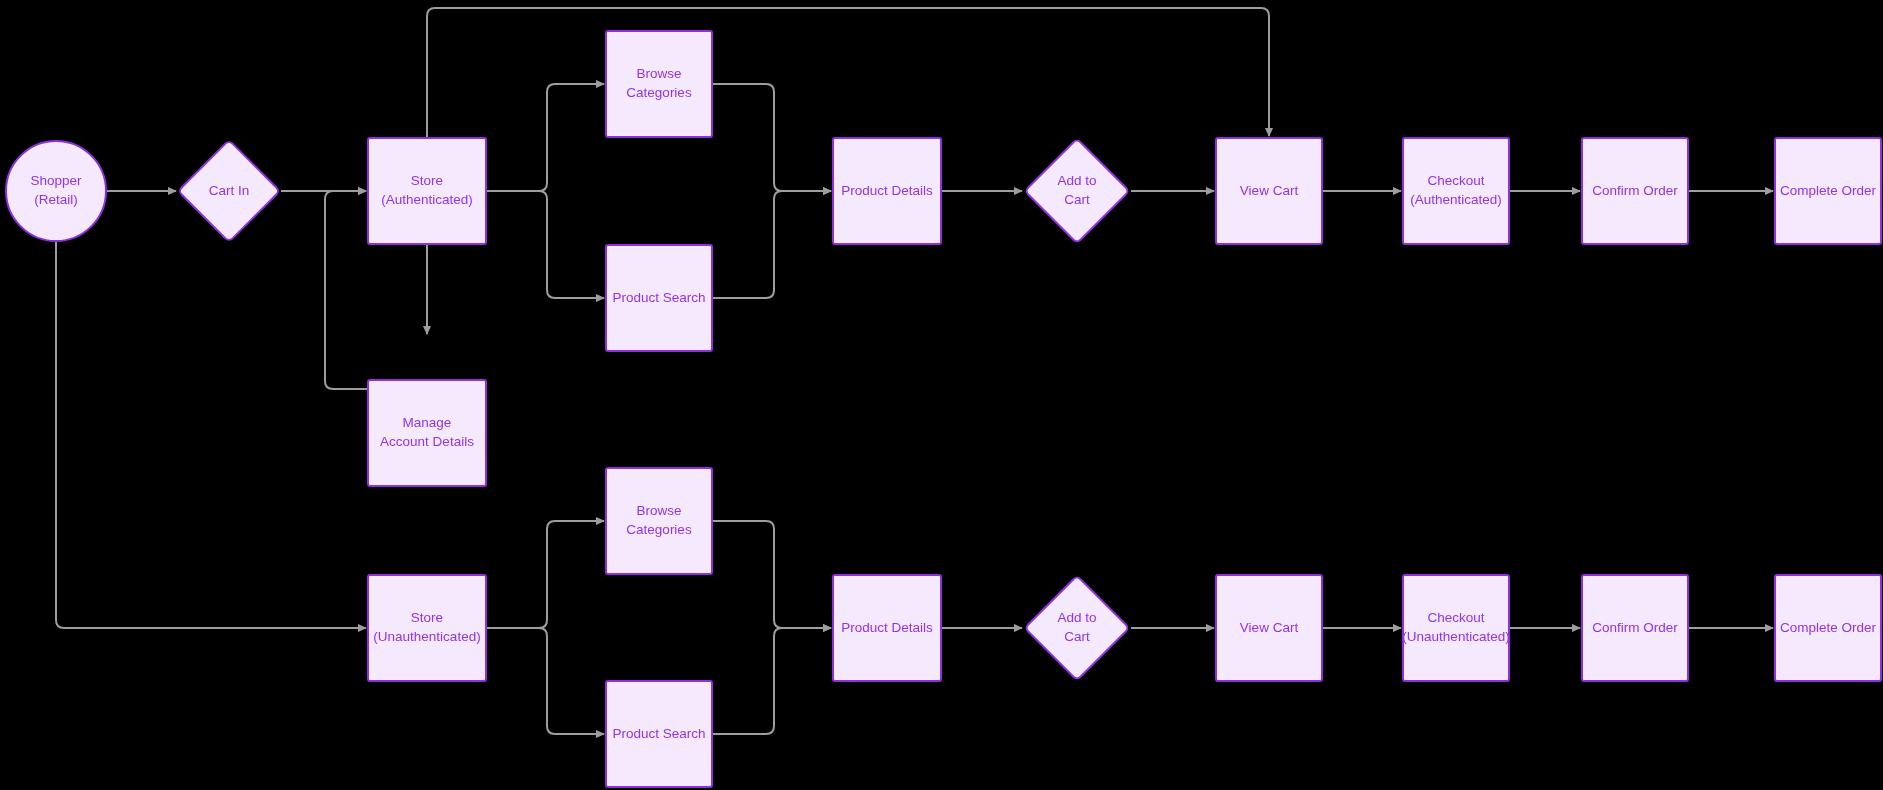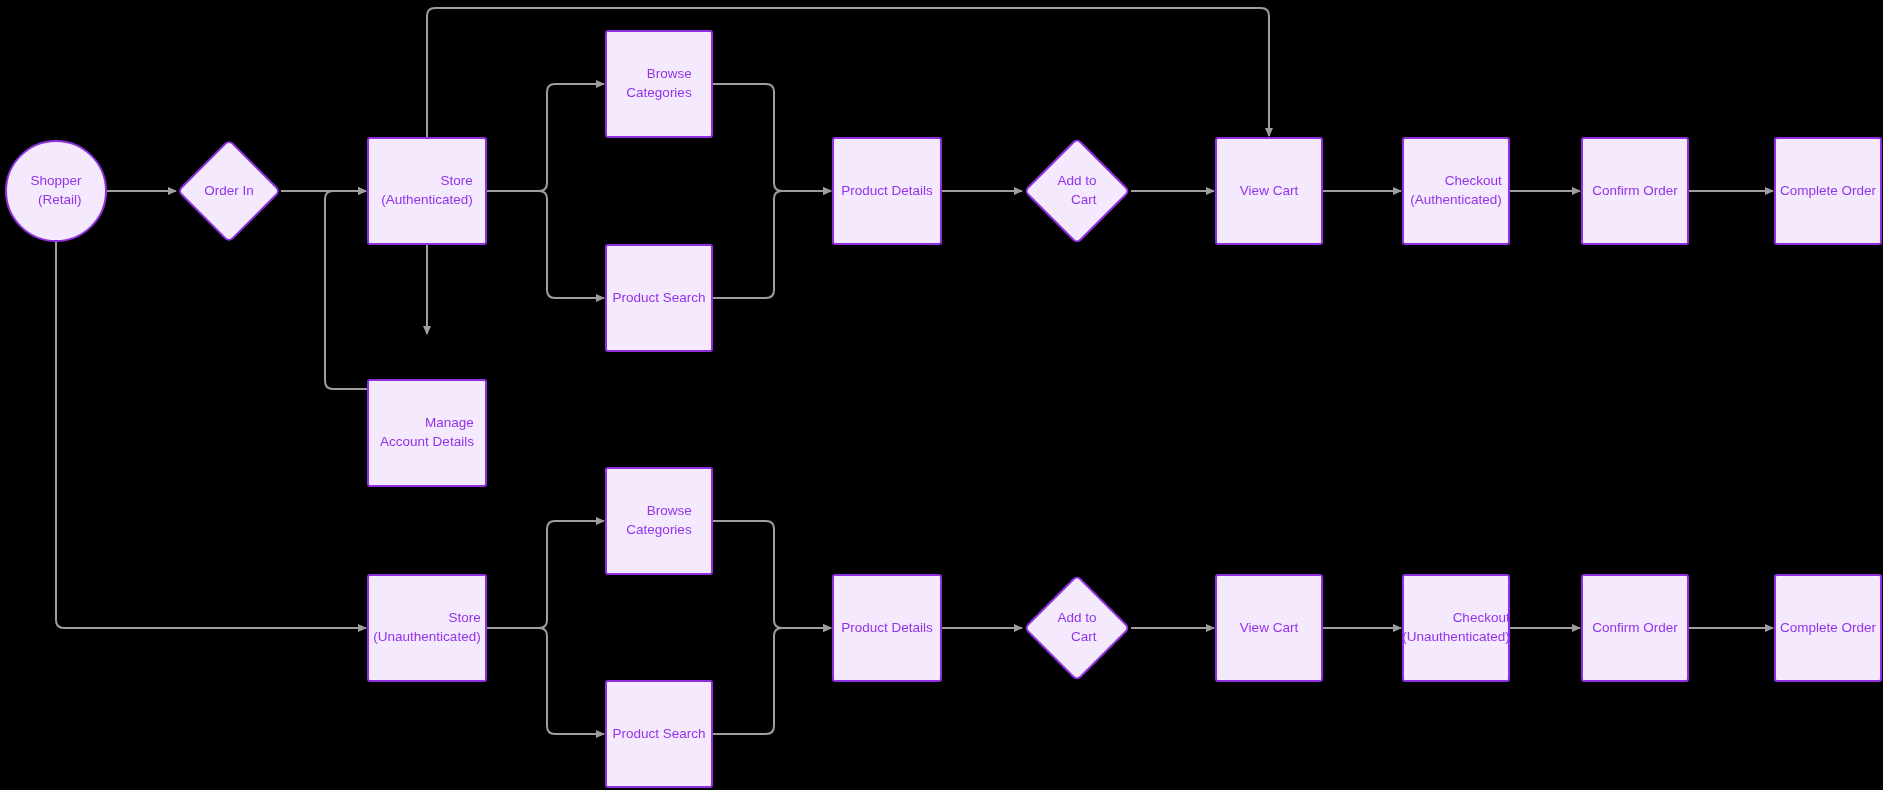--- a/index.html
+++ b/index.html
@@ -30,21 +30,21 @@
     border: 2px solid var(--node-border, #8f2fe0);
     border-radius: 6px;
     transform: rotate(45deg);
   }
   .node-label {
     position: relative;
     z-index: 2;
     color: var(--text-color, #9333ea);
     font-size: 13.5px;
     line-height: 1.4;
-    text-align: right;
+    text-align: center;
     white-space: pre-line;
   }
 </style>
 </head>
 <body>
 
 <div id="canvas" style="width: 1883px; height: 790px;">
   <svg id="edges-svg" xmlns="http://www.w3.org/2000/svg" width="1883" height="790" viewBox="0 0 1883 790">
       <defs>
         <marker id="arrowhead" markerWidth="9" markerHeight="8" refX="8" refY="4" orient="auto" markerUnits="userSpaceOnUse">
@@ -76,21 +76,21 @@
       <path d="M 1510 628 L 1580 628" fill="none" stroke="#9e9e9e" stroke-width="2" marker-end="url(#arrowhead)"></path>
       <path d="M 1689 628 L 1773 628" fill="none" stroke="#9e9e9e" stroke-width="2" marker-end="url(#arrowhead)"></path>
     </svg>
   <div id="nodes-layer">
       <div class="node circle" style="left: 5px; top: 140px; width: 102px; height: 102px;">
         <span class="node-label">Shopper
 (Retail)</span>
       </div>
       <div class="node diamond" style="left: 177px; top: 139px; width: 104px; height: 104px;">
         <div class="diamond-shape" style="width: 74px; height: 74px; left: 15px; top: 15px;"></div>
-        <span class="node-label">Order In</span>
+        <span class="node-label">Cart In</span>
       </div>
       <div class="node rect" style="left: 367px; top: 137px; width: 120px; height: 108px;">
         <span class="node-label">Store
 (Authenticated)</span>
       </div>
       <div class="node rect" style="left: 605px; top: 30px; width: 108px; height: 108px;">
         <span class="node-label">Browse
 Categories</span>
       </div>
       <div class="node rect" style="left: 605px; top: 244px; width: 108px; height: 108px;">

